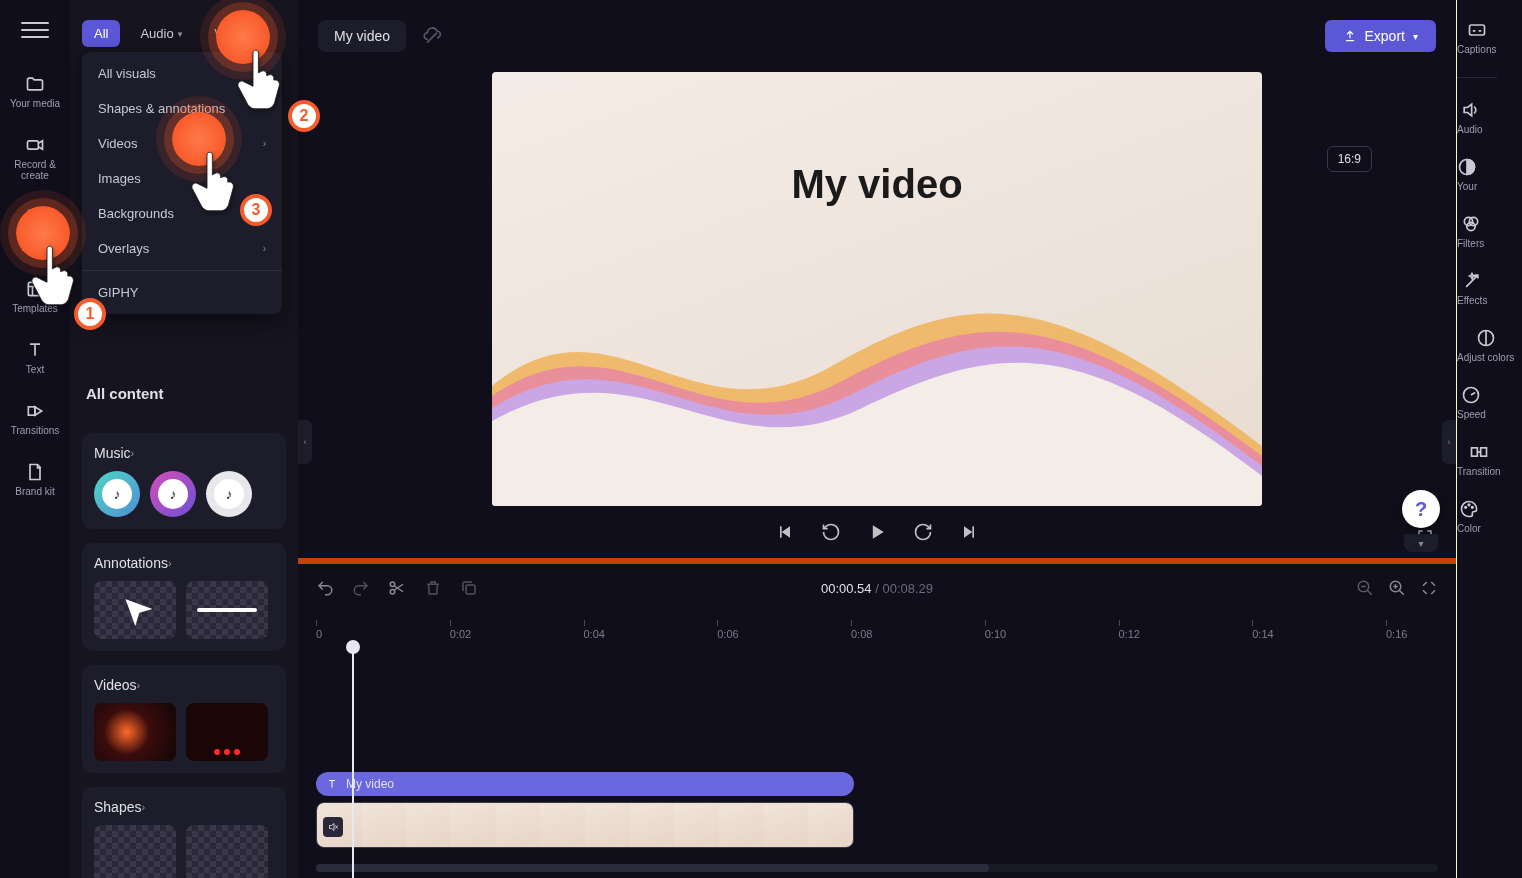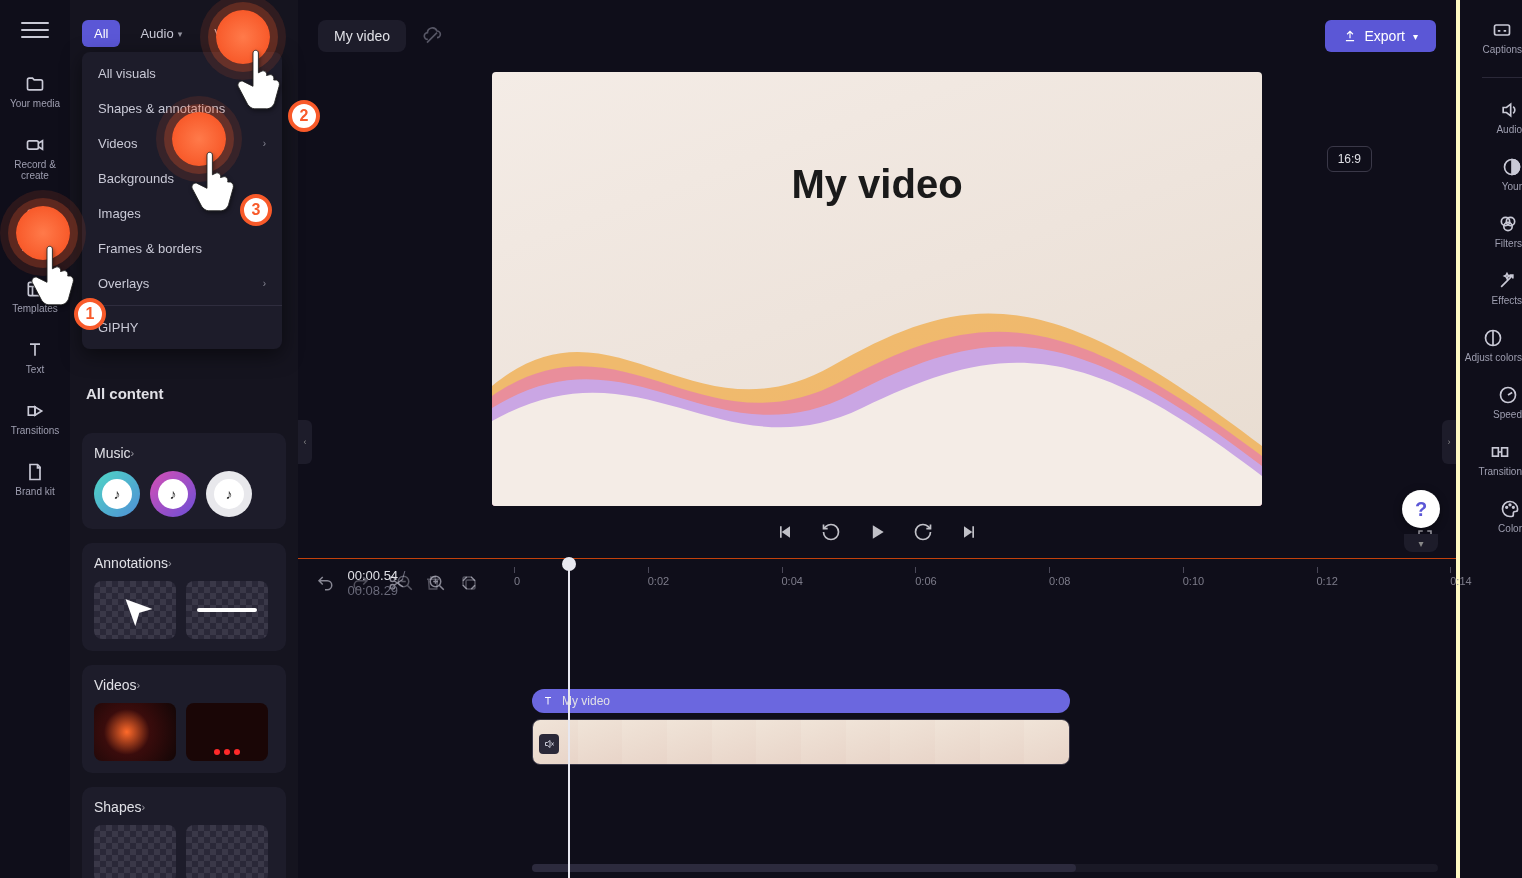--- a/index.html
+++ b/index.html
@@ -188,46 +188,46 @@
   margin-top:16px;
 }
 .pc-btn { cursor:pointer; opacity:.85; width:20px; height:20px; display:flex; align-items:center; justify-content:center; }
 .pc-btn.play svg { width:22px; height:22px; }
 .fullscreen-btn { position:absolute; right:22px; bottom:8px; cursor:pointer; opacity:.7; }
 
 .right-rail {
   width: 66px;
   background:#0f0e1a;
   display:flex; flex-direction:column;
-  align-items:flex-end;
+  align-items:flex-start;
   padding-top:20px;
   gap:22px;
   flex-shrink:0;
-  border-left:4px solid #fef9c3;
+  border-left:1px solid #fef9c3;
 }
 .right-item {
   display:flex; flex-direction:column; align-items:center;
   gap:4px; font-size:10px; color:#9e9eb0;
   cursor:pointer;
 }
 .right-item svg { width:20px; height:20px; }
 .right-collapse {
   position:absolute; right:66px; top:420px;
   width:14px; height:44px;
   background:#1d1c2a;
   border-radius:6px 0 0 6px;
   display:flex; align-items:center; justify-content:center;
   cursor:pointer; font-size:9px; color:#888;
 }
 
 .timeline {
   height: 320px;
   background:#0f0e1a;
-  border-top:1px solid #c2410c;
-  display:flex; flex-direction:row;
+  border-top:6px solid #c2410c;
+  display:flex; flex-direction:column;
 }
 .tl-toolbar {
   height:48px;
   display:flex; align-items:center;
   padding:0 18px;
   gap:18px;
   position:relative;
 }
 .tl-toolbar .tbtn { opacity:.65; cursor:pointer; width:18px; height:18px; display:flex; align-items:center; justify-content:center; }
 .tl-time {
@@ -426,23 +426,22 @@
       </div>
     </div>
 
     <div class="visuals-menu">
       <div class="vm-item">All visuals</div>
       <div class="vm-item">Shapes &amp; annotations</div>
       <div class="vm-item">
         <span>Videos</span>
         <span class="sub">›</span>
       </div>
+      <div class="vm-item">Images</div>
       <div class="vm-item">Backgrounds</div>
-      <div class="vm-item">Images</div>
-      <div class="vm-item">Frames &amp; borders</div>
       <div class="vm-item">
         <span>Overlays</span>
         <span class="sub">›</span>
       </div>
       <div class="vm-sep"></div>
       <div class="vm-item">GIPHY</div>
     </div>
 
     <div class="panel-body">
       <div class="panel-heading">All content</div>

